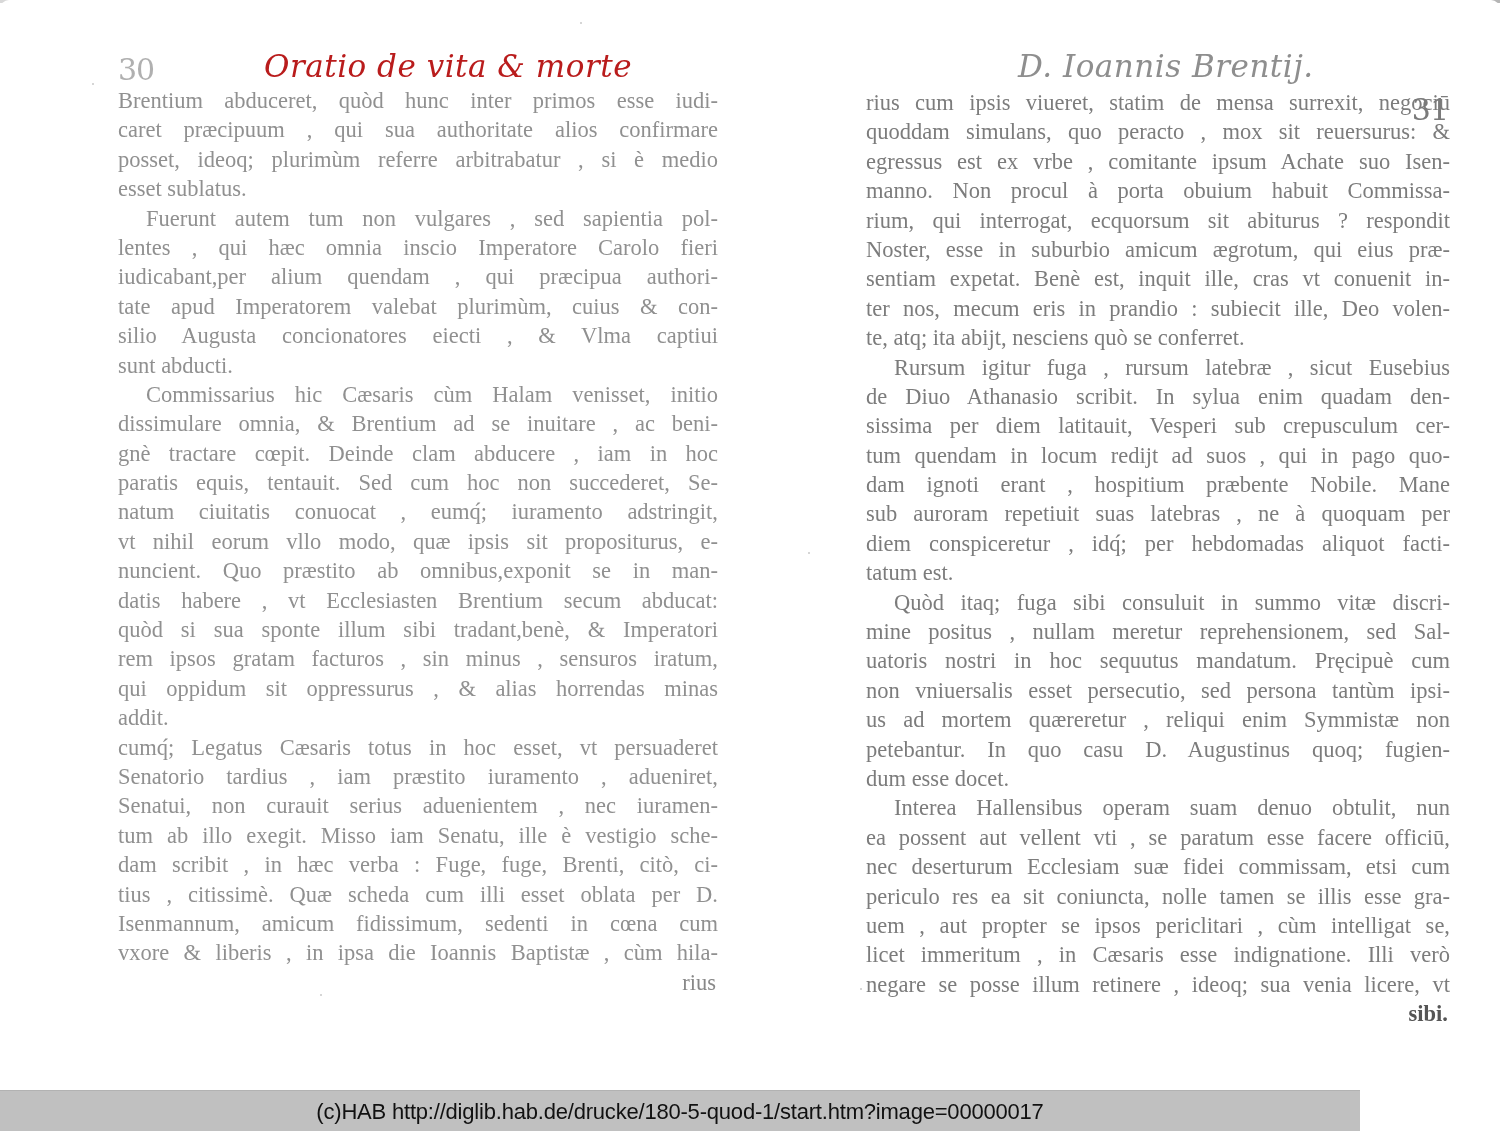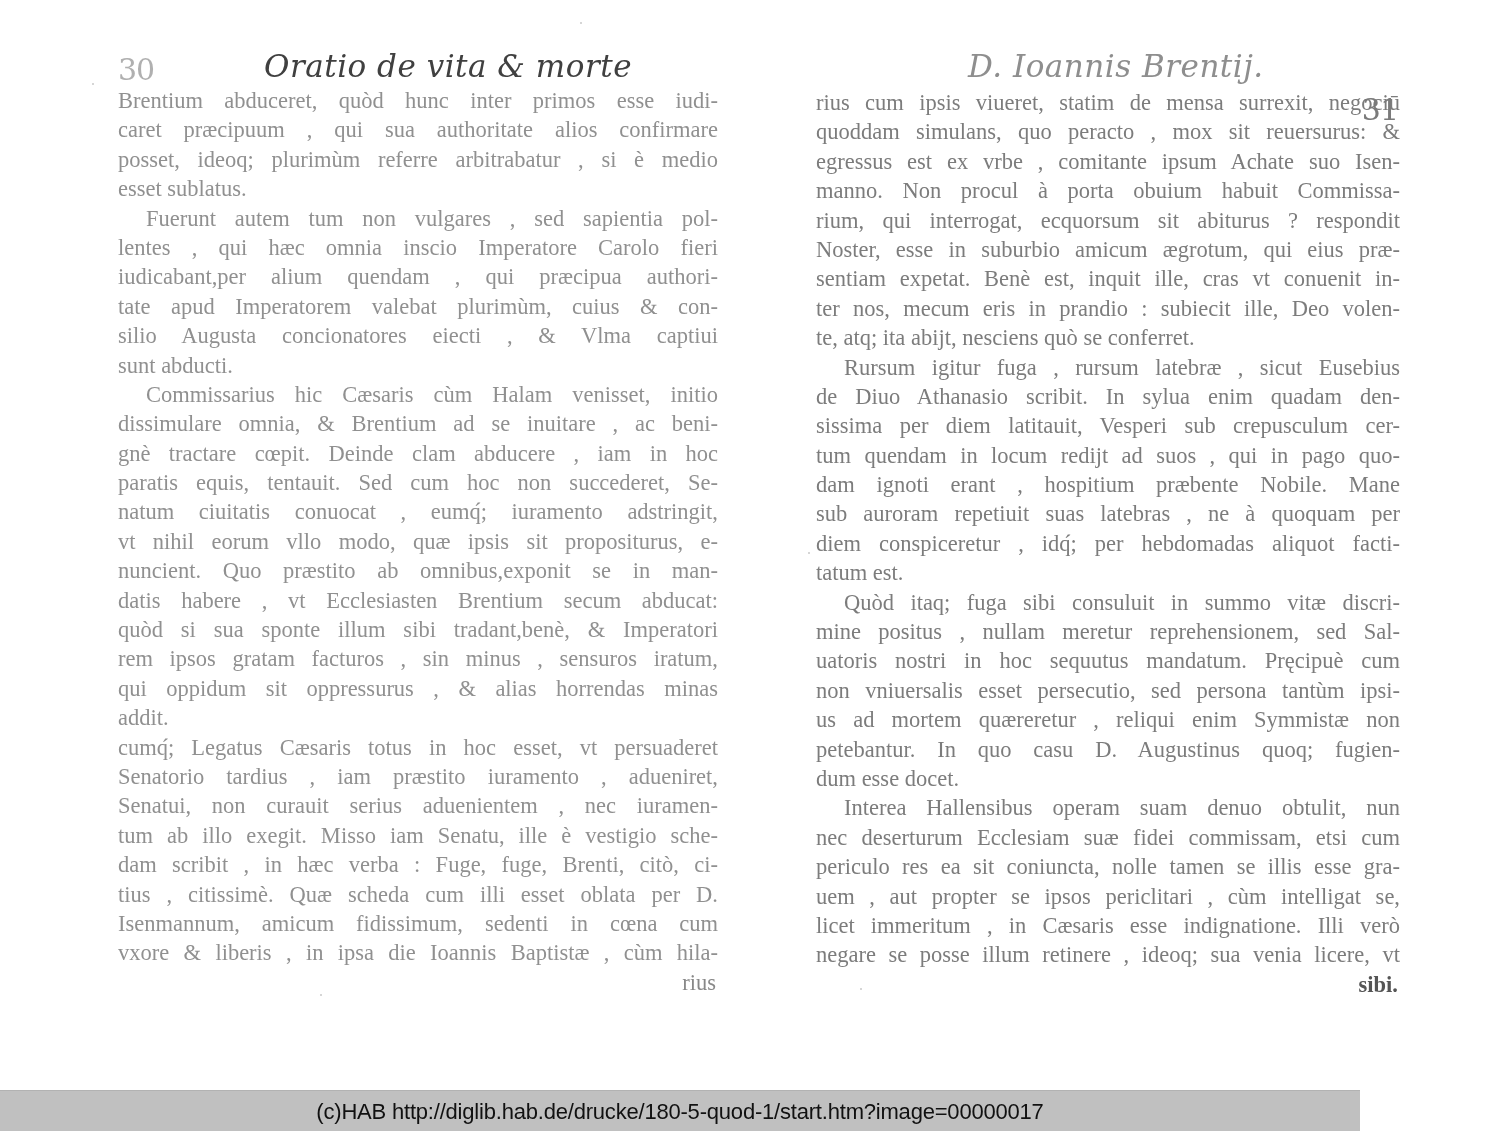--- a/index.html
+++ b/index.html
@@ -22,31 +22,32 @@
       height: 3px;
       background: linear-gradient(to right, #d8d8d8 0%, #ececec 45%, #ffffff 60%, #ffffff 64%, #9c9c9c 68%, #b5b5b5 100%);
     }
     .scan {
       position: absolute;
       left: 0;
       top: 0;
       width: 1500px;
       height: 1090px;
       background: #ffffff;
+      border-radius: 9px;
     }
     .page {
       position: absolute;
       top: 48px;
     }
     .page-left {
       left: 118px;
       width: 600px;
     }
     .page-right {
-      left: 816px;
+      left: 866px;
       width: 584px;
     }
     .running-head {
       position: relative;
       height: 44px;
       font-family: "DejaVu Serif", serif;
       font-style: italic;
       color: #a2a2a2;
     }
     .page-number {
@@ -58,21 +59,21 @@
     }
     .page-left .page-number { left: 0; color: #b0b0b0; }
     .page-right .page-number { right: 2px; color: #7a7a7a; margin-top: 40px; }
     .running-title {
       position: absolute;
       top: 0;
       font-size: 31px;
       letter-spacing: 0.5px;
       white-space: nowrap;
     }
-    .page-left .running-title { left: 146px; color: #404040; }
+    .page-left .running-title { left: 146px; color: #b91c1c; }
     .page-right .running-title { left: 152px; color: #8e8e8e; }
 
     .text-block {
       font-family: Liberation Serif, serif;
       font-size: 22.5px;
       line-height: 29.4px;
       white-space: nowrap;
     }
     .page-left .text-block { color: #909090; margin-top: -6px; }
     .page-right .text-block { color: #7c7c7c; margin-top: -4px; }
@@ -192,20 +193,21 @@
         <span class="line">diem conspiceretur , idq́; per hebdomadas aliquot facti-</span>
         <span class="line last">tatum est.</span>
         <span class="line indent">Quòd itaq; fuga sibi consuluit in summo vitæ discri-</span>
         <span class="line">mine positus , nullam meretur reprehensionem, sed Sal-</span>
         <span class="line">uatoris nostri in hoc sequutus mandatum. Pręcipuè cum</span>
         <span class="line">non vniuersalis esset persecutio, sed persona tantùm ipsi-</span>
         <span class="line">us ad mortem quæreretur , reliqui enim Symmistæ non</span>
         <span class="line">petebantur. In quo casu D. Augustinus quoq; fugien-</span>
         <span class="line last">dum esse docet.</span>
         <span class="line indent">Interea Hallensibus operam suam denuo obtulit, nun</span>
+        <span class="line">ea possent aut vellent vti , se paratum esse facere officiū,</span>
         <span class="line">nec deserturum Ecclesiam suæ fidei commissam, etsi cum</span>
         <span class="line">periculo res ea sit coniuncta, nolle tamen se illis esse gra-</span>
         <span class="line">uem , aut propter se ipsos periclitari , cùm intelligat se,</span>
         <span class="line">licet immeritum , in Cæsaris esse indignatione. Illi verò</span>
         <span class="line">negare se posse illum retinere , ideoq; sua venia licere, vt</span>
         <span class="line catch">sibi.</span>
       </div>
   </div>
 
   <span class="speck" style="left:92px;top:83px;"></span>

